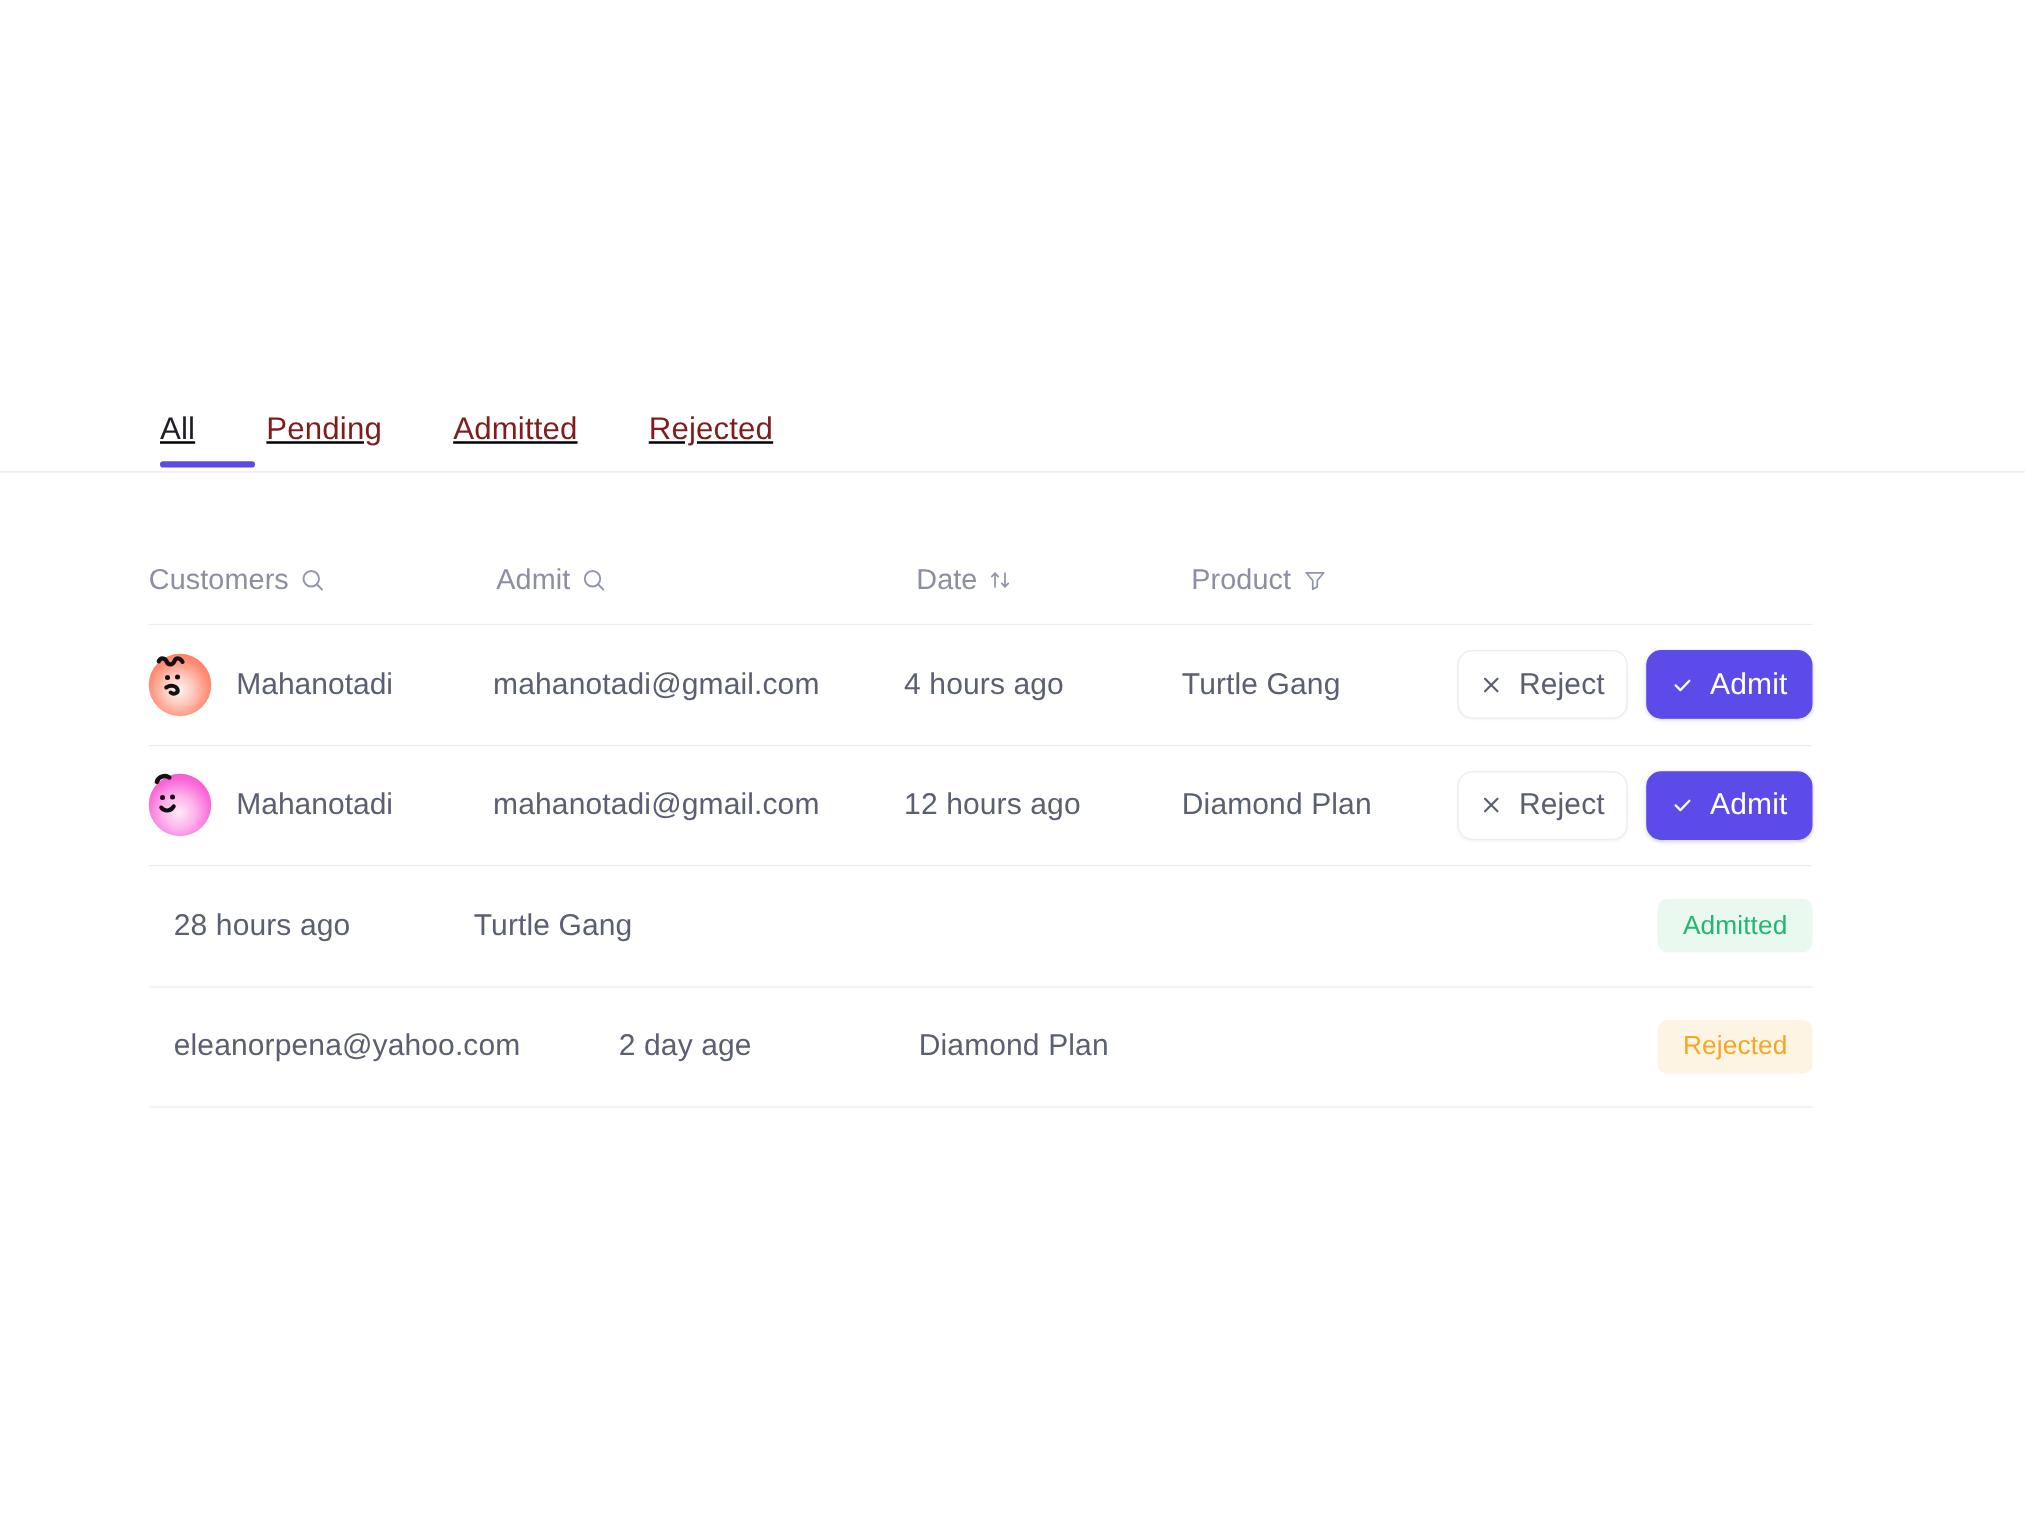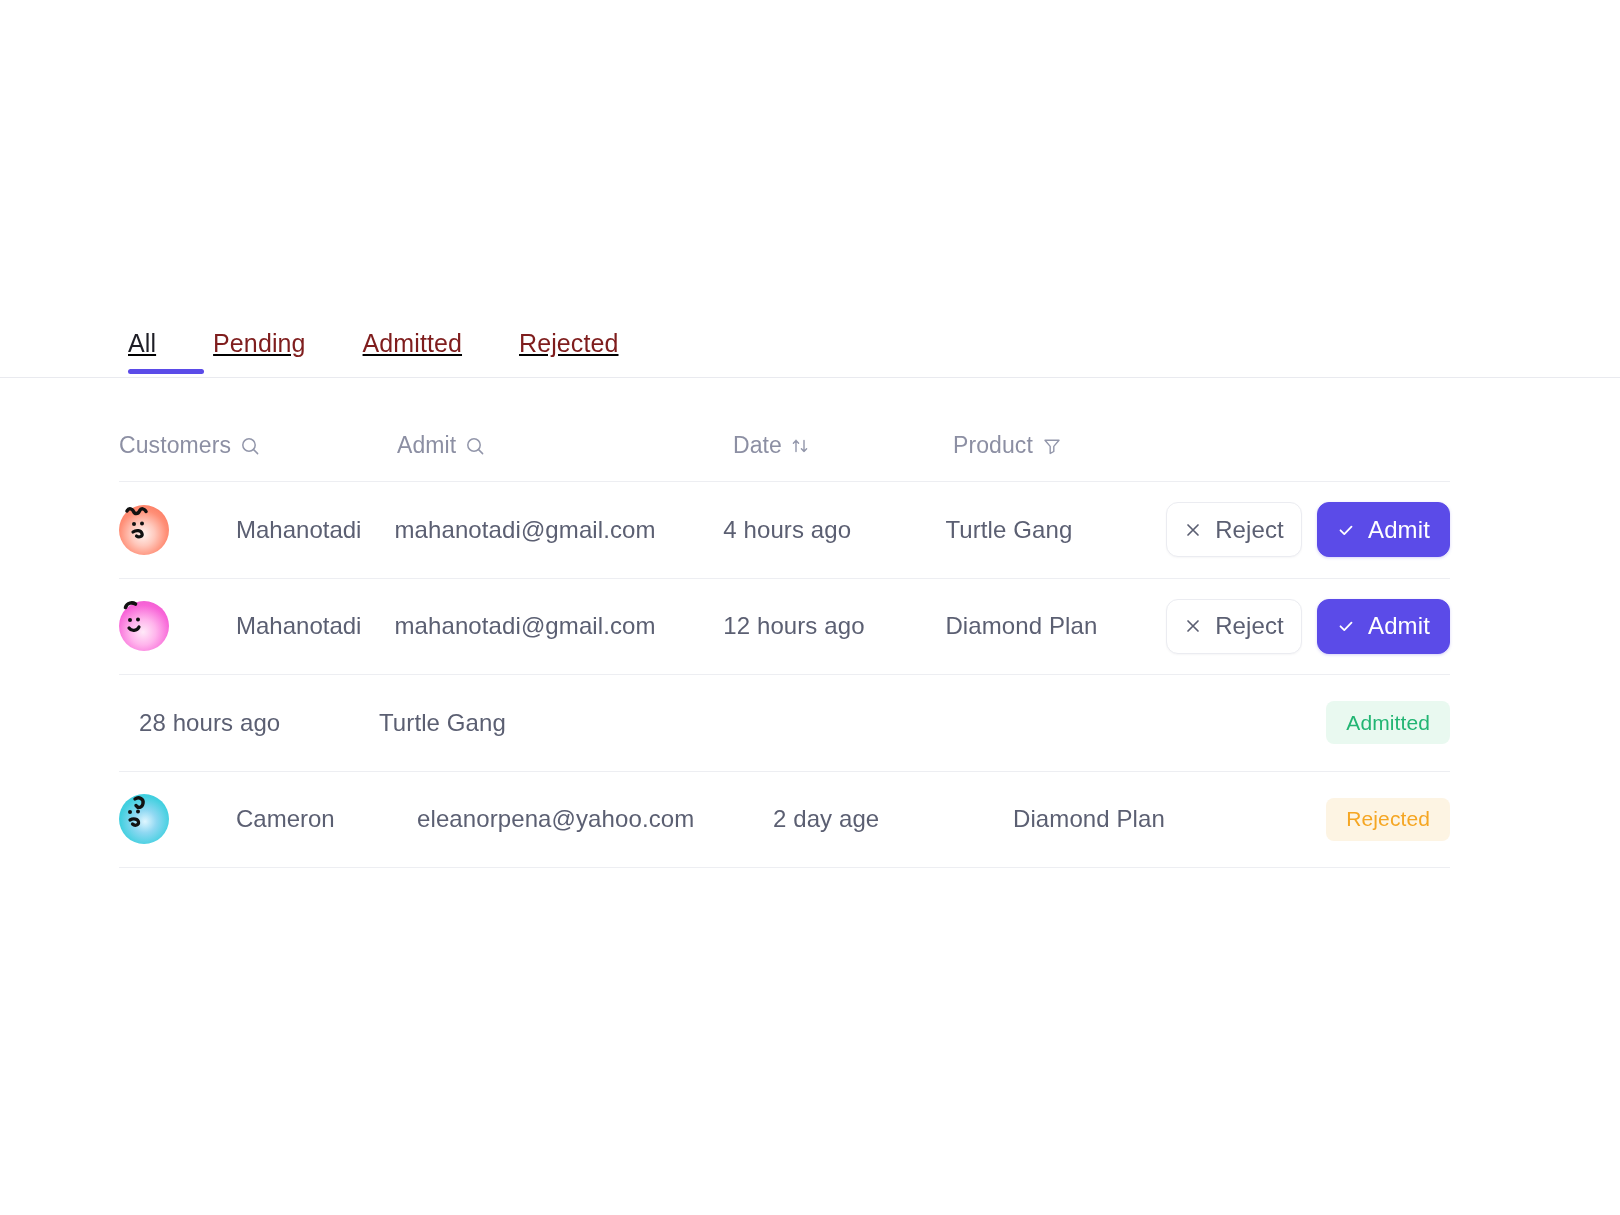--- a/index.html
+++ b/index.html
@@ -59,21 +59,21 @@
     width: 76px;
     height: 5px;
     border-radius: 3px;
     background: #5B4BE8;
   }
 
   
   .table {
     position: absolute;
     left: 119px;
-    top: 410px;
+    top: 428px;
     width: 1331px;
   }
   .thead {
     display: flex;
     align-items: center;
     height: 72px;
     border-bottom: 1px solid #EDEEF2;
   }
   .th {
     display: flex;
@@ -101,21 +101,21 @@
     letter-spacing: 0.1px;
     white-space: nowrap;
     margin-left: 20px;
   }
   .cust-cell {
     width: 278px;
     display: flex;
     align-items: center;
     gap: 20px;
   }
-  .cust-name { font-size: 24px; color: #5B5F72; margin-left: 47px; }
+  .cust-name { font-size: 24px; color: #5B5F72; }
 
   
   .avatar {
     position: relative;
     width: 50px;
     height: 50px;
     border-radius: 50%;
     flex: 0 0 50px;
     overflow: visible;
   }
@@ -308,32 +308,20 @@
 
     <div class="row">
       <div class="cell col-date">28 hours ago</div>
       <div class="cell col-product">Turtle Gang</div>
       <div class="col-action">
         <span class="badge badge-admitted">Admitted</span>
       </div>
     </div>
 
     <div class="row">
-      <div class="cust-cell">
-        <div class="avatar blue">
-          <div class="ball"></div>
-          <svg viewBox="0 0 62 62">
-            <path d="M22 15c4-3 9 0 8 4.5s-5 5-7 2" stroke="#111" stroke-width="3.4" fill="none" stroke-linecap="round"></path>
-            <circle cx="17" cy="28" r="2" fill="#111"></circle>
-            <circle cx="25" cy="27.5" r="2" fill="#111"></circle>
-            <path d="M17 36c3.5-2 8-1 8.5 2s-3.5 4.5-6 2" stroke="#111" stroke-width="3.2" fill="none" stroke-linecap="round"></path>
-          </svg>
-        </div>
-        <span class="cust-name">Cameron</span>
-      </div>
       <div class="cell col-email">eleanorpena@yahoo.com</div>
       <div class="cell col-date">2 day age</div>
       <div class="cell col-product">Diamond Plan</div>
       <div class="col-action">
         <span class="badge badge-rejected">Rejected</span>
       </div>
     </div>
 
   </div>
 </div>

